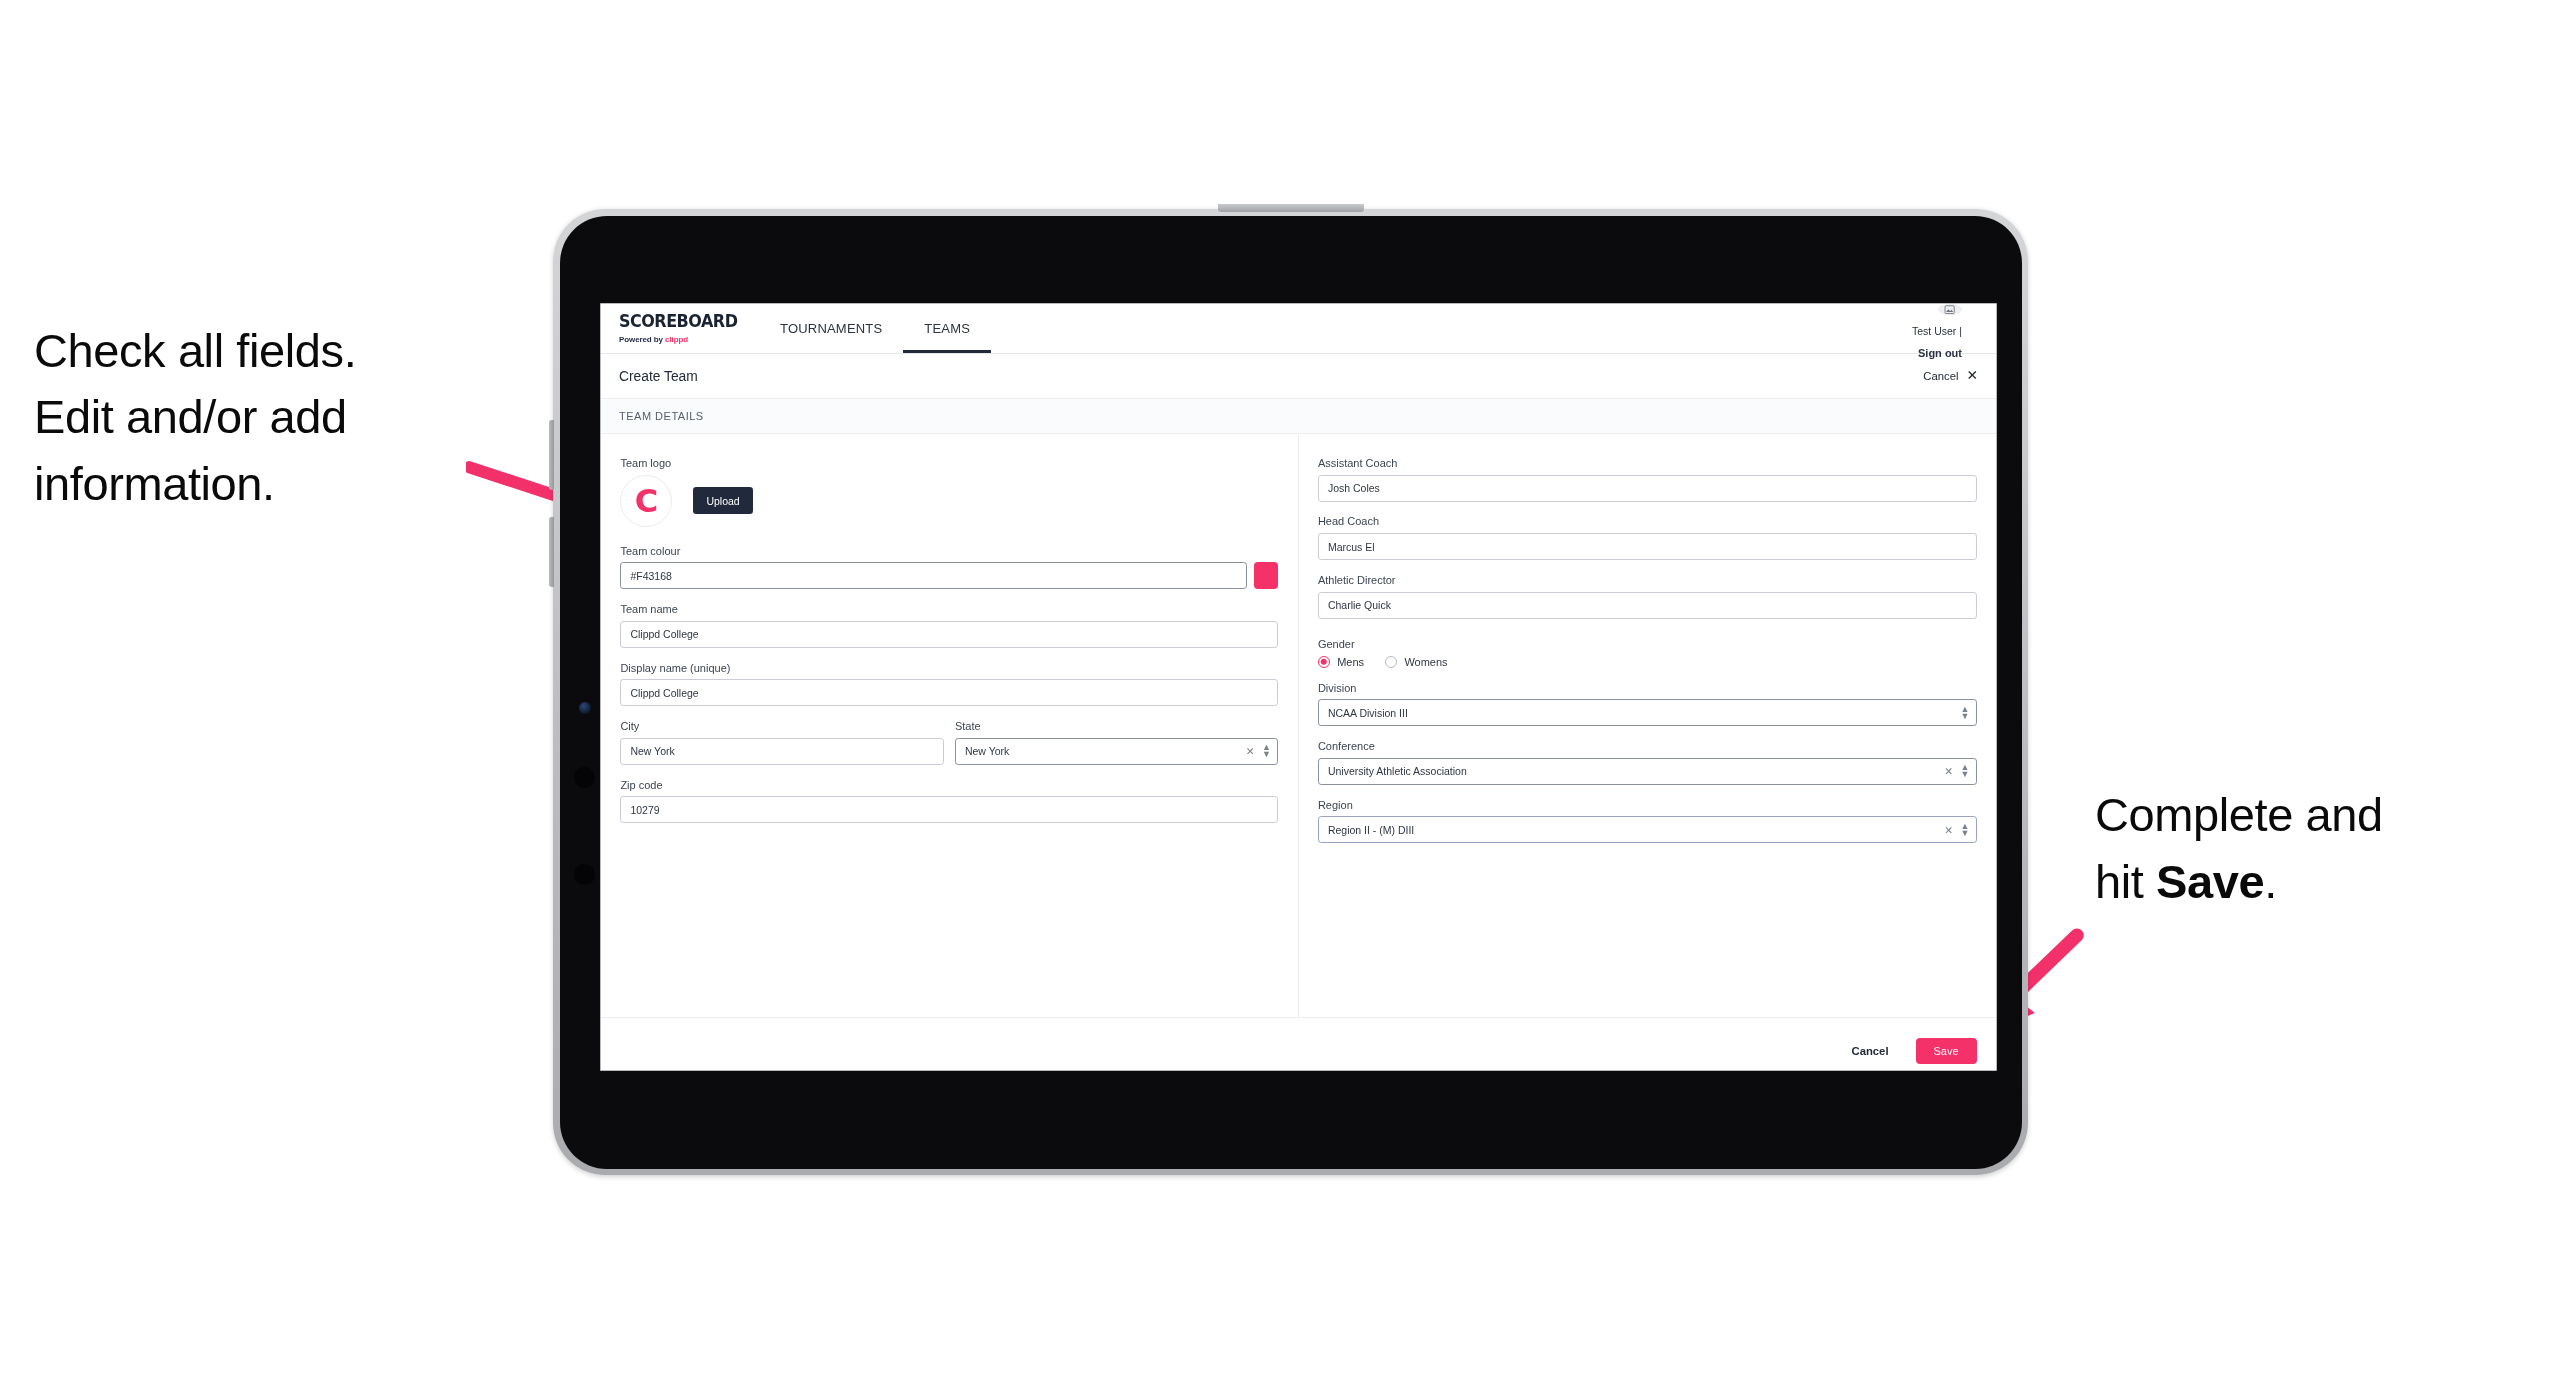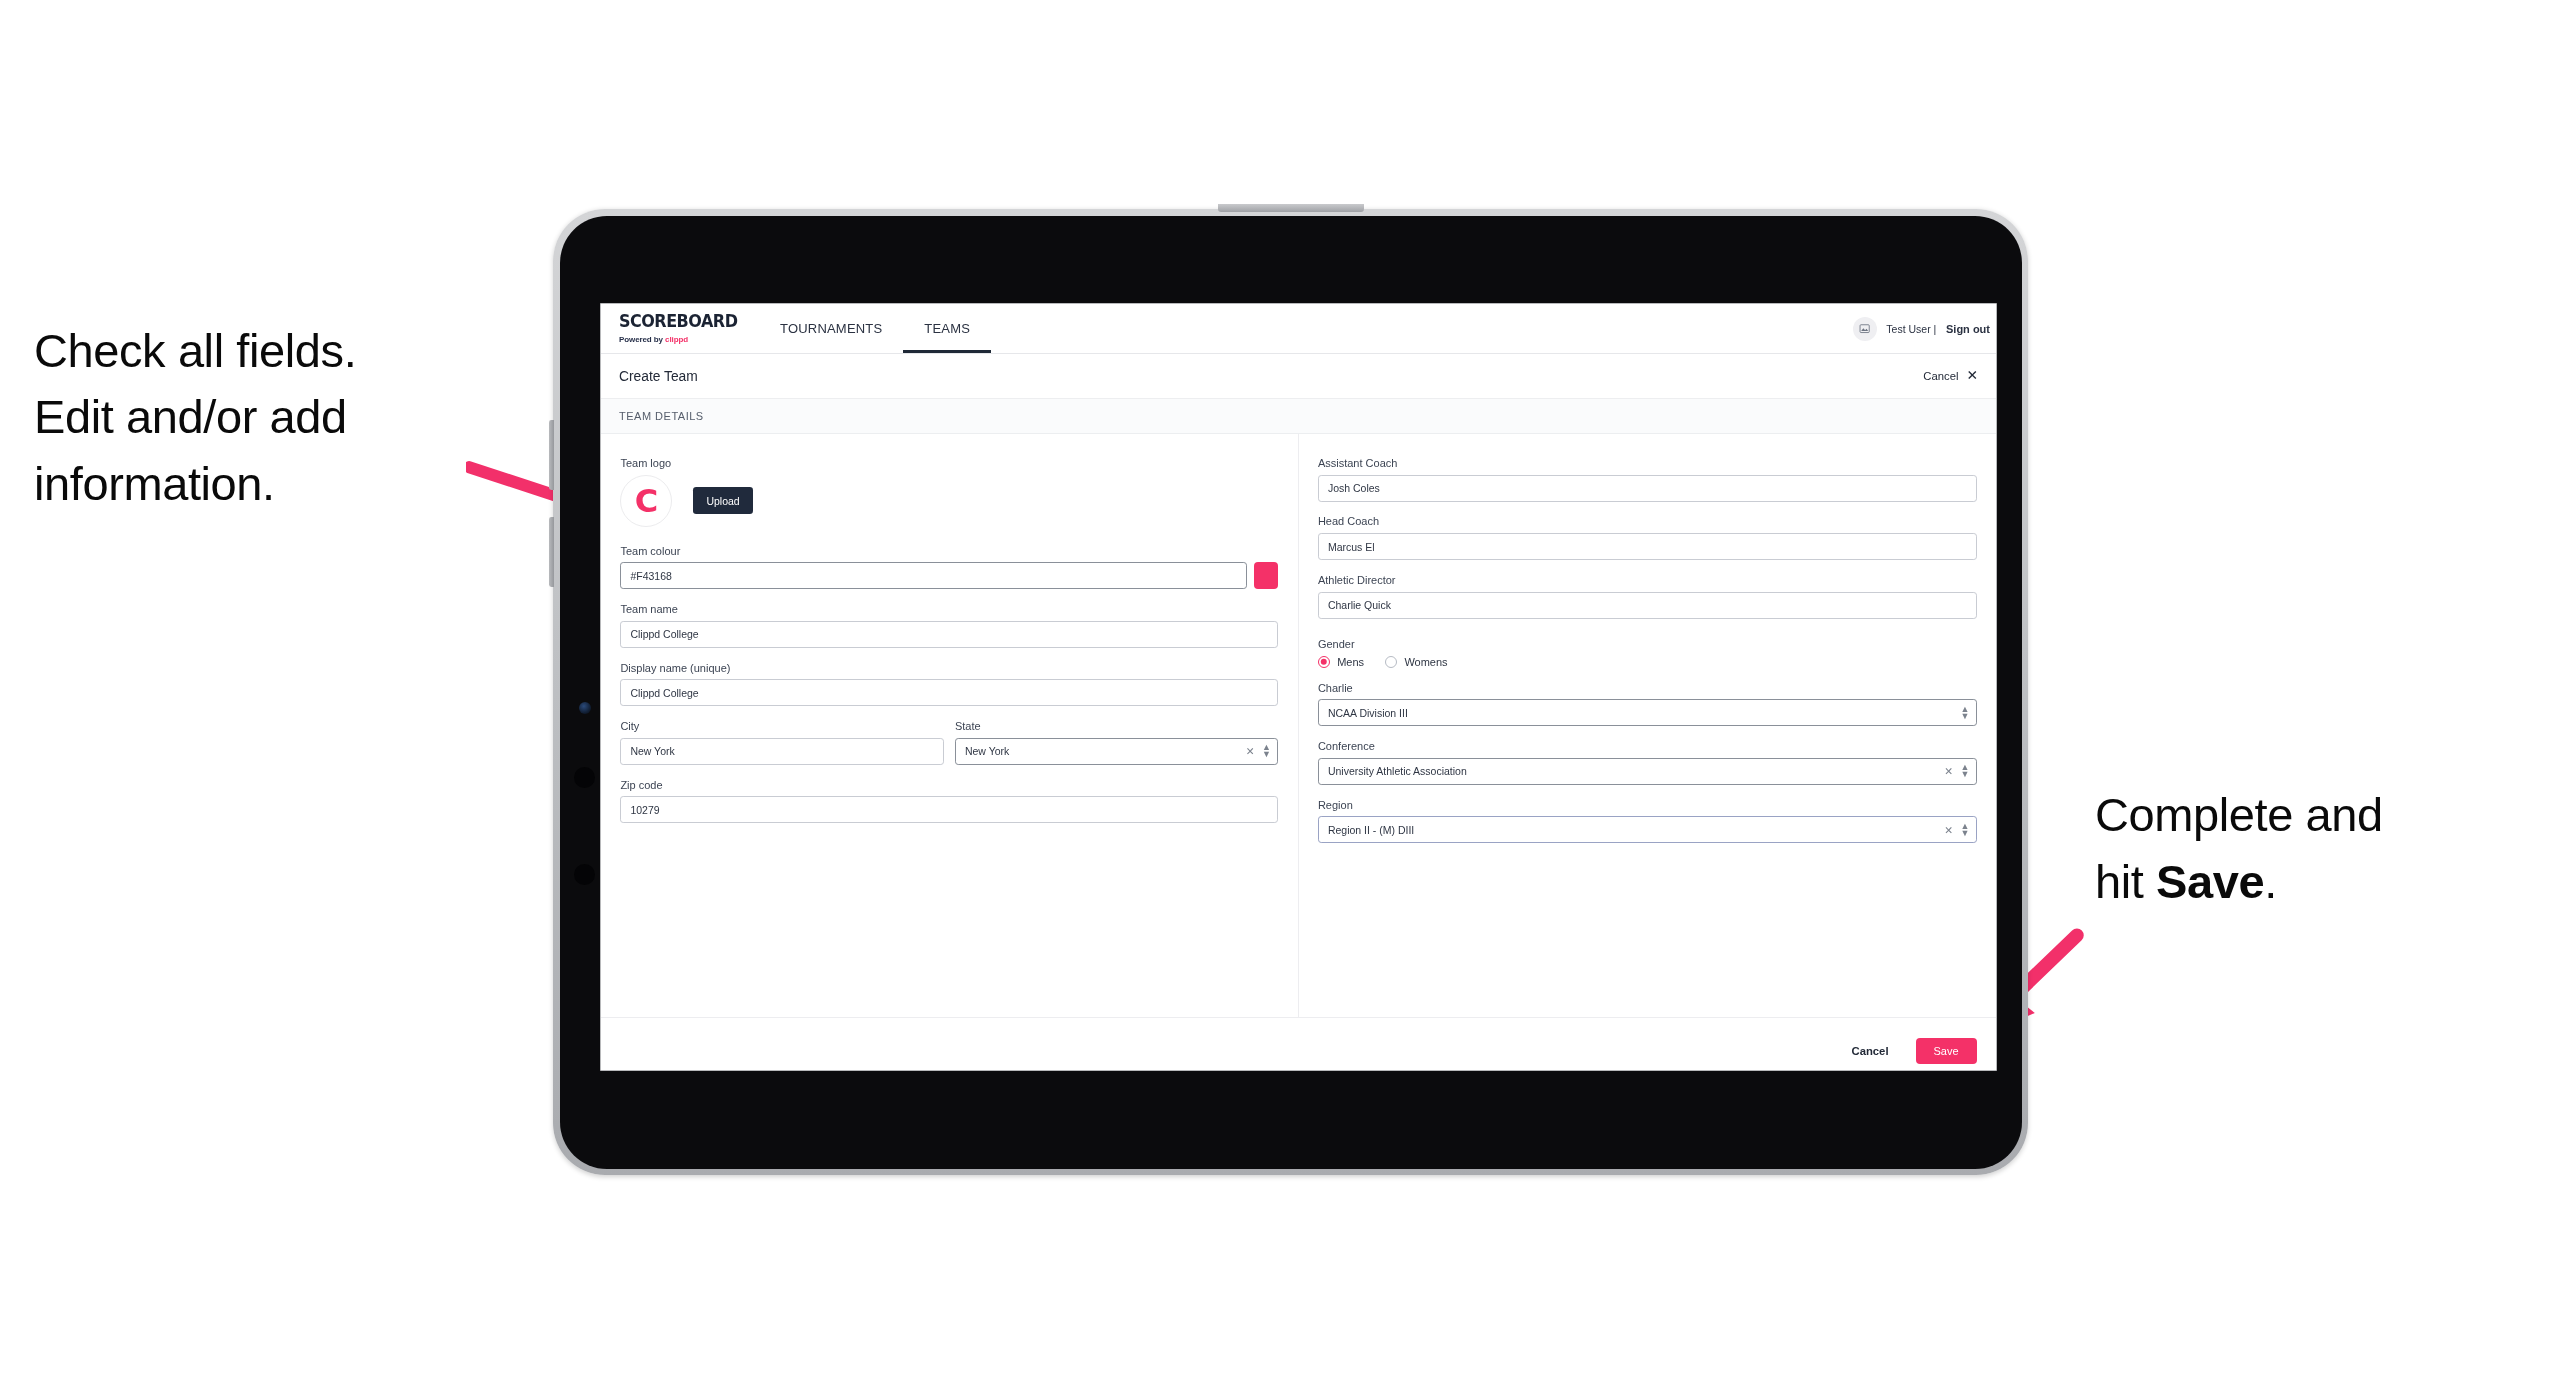--- a/index.html
+++ b/index.html
@@ -145,23 +145,24 @@
   .navtab.active::after {
     content: "";
     position: absolute;
     left: 0; right: 0; bottom: 0;
     height: 3.2px;
     background: #1f2937;
   }
   .nav-right {
     margin-left: auto;
     display: flex;
-    align-items: center;
-    padding-right: 6px;
+    align-items: flex-end;
+    padding-right: 34px;
     gap: 9.7px;
+    flex-direction: column;
   }
   .avatar {
     width: 24px; height: 24px;
     border-radius: 50%;
     background: #efeff2;
     display: flex; align-items: center; justify-content: center;
     color: #6b7280;
     font-size: 10.5px;
   }
   .user-name { font-size: 10.5px; color: #2b3242; }
@@ -506,21 +507,21 @@
             <span class="radio-label">Mens</span>
           </div>
           <div class="radio-item">
             <span class="radio-dot"></span>
             <span class="radio-label">Womens</span>
           </div>
         </div>
       </div>
 
       <div class="field">
-        <label class="flabel">Charlie</label>
+        <label class="flabel">Division</label>
         <div class="select-wrap">
           <input class="finput strong-border" value="NCAA Division III" style="">
           <span class="adorn">
             <span class="chev">
                 <span>▲</span>
                 <span>▼</span>
               </span>
           </span>
         </div>
       </div>

